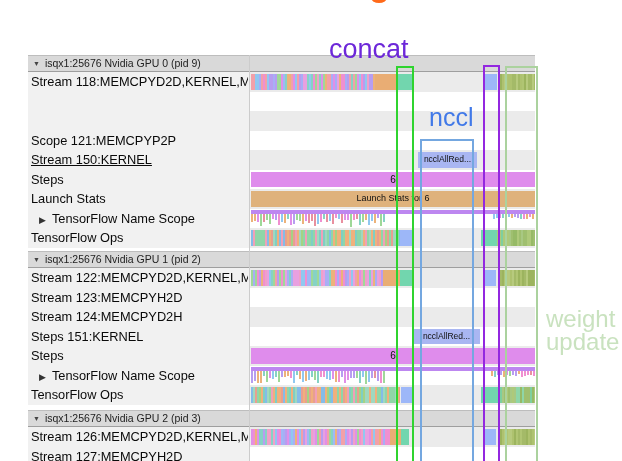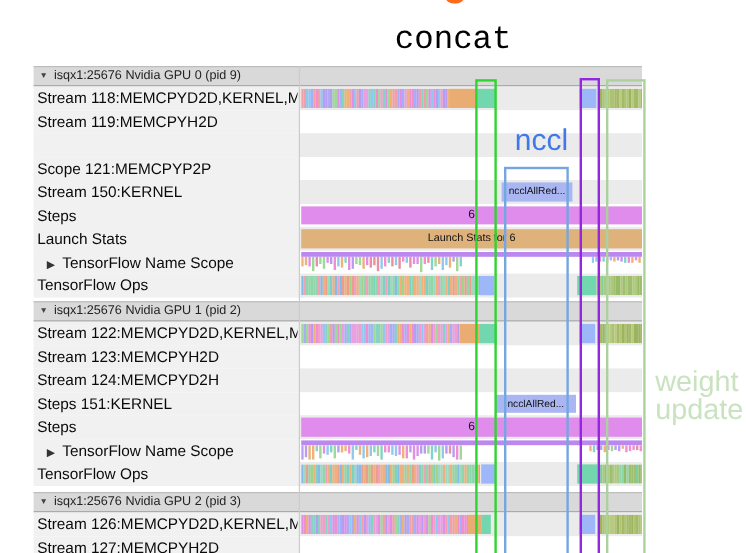--- a/index.html
+++ b/index.html
@@ -115,29 +115,28 @@
       <div style="position: absolute; left: 20px; top: 0px; width: 2px; height: 15.5px; background: rgb(174, 194, 111);"></div>
       <div style="position: absolute; left: 22px; top: 0px; width: 2px; height: 15.5px; background: rgb(176, 197, 115);"></div>
       <div style="position: absolute; left: 24px; top: 0px; width: 2px; height: 15.5px; background: rgb(156, 180, 94);"></div>
       <div style="position: absolute; left: 26px; top: 0px; width: 2px; height: 15.5px; background: rgb(183, 202, 126);"></div>
       <div style="position: absolute; left: 28px; top: 0px; width: 2px; height: 15.5px; background: rgb(164, 186, 104);"></div>
       <div style="position: absolute; left: 30px; top: 0px; width: 2px; height: 15.5px; background: rgb(164, 186, 104);"></div>
       <div style="position: absolute; left: 32px; top: 0px; width: 2px; height: 15.5px; background: rgb(183, 202, 126);"></div>
       <div style="position: absolute; left: 34px; top: 0px; width: 2px; height: 15.5px; background: rgb(164, 186, 104);"></div>
     </div>
     <div class="abs sidebar-bg" style="left: 28px; top: 91.5px; width: 222px; height: 19.5px;"></div>
-    <div class="abs row-label" style="left: 28px; top: 91.5px; width: 220px; height: 19.5px; line-height: 19.5px; padding-left: 3px; box-sizing: border-box;"><span>Stream 119:MEMCPYH2D</span></div>
     <div class="abs track-bg" style="left: 250px; top: 91.5px; width: 285px; height: 19.5px; background: rgb(255, 255, 255);"></div>
     <div class="abs sidebar-bg" style="left: 28px; top: 111px; width: 222px; height: 19.5px;"></div>
     <div class="abs track-bg" style="left: 250px; top: 111px; width: 285px; height: 19.5px; background: rgb(235, 235, 235);"></div>
     <div class="abs sidebar-bg" style="left: 28px; top: 130.5px; width: 222px; height: 19.5px;"></div>
     <div class="abs row-label" style="left: 28px; top: 130.5px; width: 220px; height: 19.5px; line-height: 19.5px; padding-left: 3px; box-sizing: border-box;"><span>Scope 121:MEMCPYP2P</span></div>
     <div class="abs track-bg" style="left: 250px; top: 130.5px; width: 285px; height: 19.5px; background: rgb(255, 255, 255);"></div>
     <div class="abs sidebar-bg" style="left: 28px; top: 150px; width: 222px; height: 19.5px;"></div>
-    <div class="abs row-label" style="left: 28px; top: 150px; width: 175px; height: 19.5px; line-height: 19.5px; padding-left: 3px; box-sizing: border-box;"><span>Stream 150:KERNEL</span></div>
+    <div class="abs row-label" style="left: 28px; top: 150px; width: 175px; height: 19.5px; line-height: 19.5px; padding-left: 3px; box-sizing: border-box; text-decoration: underline;"><span>Stream 150:KERNEL</span></div>
     <div class="abs track-bg" style="left: 250px; top: 150px; width: 285px; height: 19.5px; background: rgb(235, 235, 235);"></div>
     <div class="abs bar" style="left: 418px; top: 152px; width: 59px; height: 15.5px; background: rgb(169, 182, 242);">
       <div class="bar-label" style="font-size: 8.5px; line-height: 15.5px; color: rgb(17, 17, 17);">ncclAllRed...</div>
     </div>
     <div class="abs sidebar-bg" style="left: 28px; top: 169.5px; width: 222px; height: 19.5px;"></div>
     <div class="abs row-label" style="left: 28px; top: 169.5px; width: 220px; height: 19.5px; line-height: 19.5px; padding-left: 3px; box-sizing: border-box;"><span>Steps</span></div>
     <div class="abs track-bg" style="left: 250px; top: 169.5px; width: 285px; height: 19.5px; background: rgb(255, 255, 255);"></div>
     <div class="abs bar" style="left: 251px; top: 171.5px; width: 284px; height: 15.5px; background: rgb(223, 140, 236);">
       <div class="bar-label" style="font-size: 10px; line-height: 15.5px; color: rgb(17, 17, 17);">6</div>
     </div>
@@ -701,20 +700,20 @@
       <div style="position: absolute; left: 26px; top: 0px; width: 2px; height: 15.5px; background: rgb(156, 180, 94);"></div>
       <div style="position: absolute; left: 28px; top: 0px; width: 2px; height: 15.5px; background: rgb(174, 194, 111);"></div>
       <div style="position: absolute; left: 30px; top: 0px; width: 2px; height: 15.5px; background: rgb(164, 186, 104);"></div>
       <div style="position: absolute; left: 32px; top: 0px; width: 2px; height: 15.5px; background: rgb(174, 194, 111);"></div>
       <div style="position: absolute; left: 34px; top: 0px; width: 2px; height: 15.5px; background: rgb(183, 202, 126);"></div>
     </div>
     <div class="abs sidebar-bg" style="left: 28px; top: 446.5px; width: 222px; height: 19.5px;"></div>
     <div class="abs row-label" style="left: 28px; top: 446.5px; width: 220px; height: 19.5px; line-height: 19.5px; padding-left: 3px; box-sizing: border-box;"><span>Stream 127:MEMCPYH2D</span></div>
     <div class="abs track-bg" style="left: 250px; top: 446.5px; width: 285px; height: 19.5px; background: rgb(255, 255, 255);"></div>
     <div class="abs callout-box" style="left: 396px; top: 66px; width: 18px; height: 404px; border: 2px solid rgb(47, 212, 47);"></div>
-    <div class="abs callout-label" style="left: 329px; top: 19px; font-size: 27px; color: #000000; font-family: Liberation Mono, monospace;">concat</div>
+    <div class="abs callout-label" style="left: 329px; top: 34px; font-size: 27px; color: #6d28d9;">concat</div>
     <div class="abs callout-box" style="left: 483px; top: 65px; width: 17px; height: 405px; border: 2px solid rgb(147, 39, 224);"></div>
     <div class="abs callout-box" style="left: 420px; top: 139px; width: 54px; height: 331px; border: 2px solid rgb(116, 167, 224);"></div>
     <div class="abs callout-label" style="left: 429px; top: 103px; font-size: 25px; color: rgb(65, 121, 232);">nccl</div>
     <div class="abs callout-box" style="left: 505px; top: 66px; width: 33px; height: 404px; border: 2px solid rgb(171, 210, 158);"></div>
     <div class="abs callout-label" style="left: 546px; top: 305px; font-size: 24px; color: rgb(201, 226, 191);">weight</div>
     <div class="abs callout-label" style="left: 546px; top: 328px; font-size: 24px; color: rgb(201, 226, 191);">update</div>
   </div>
 
 </body></html>

